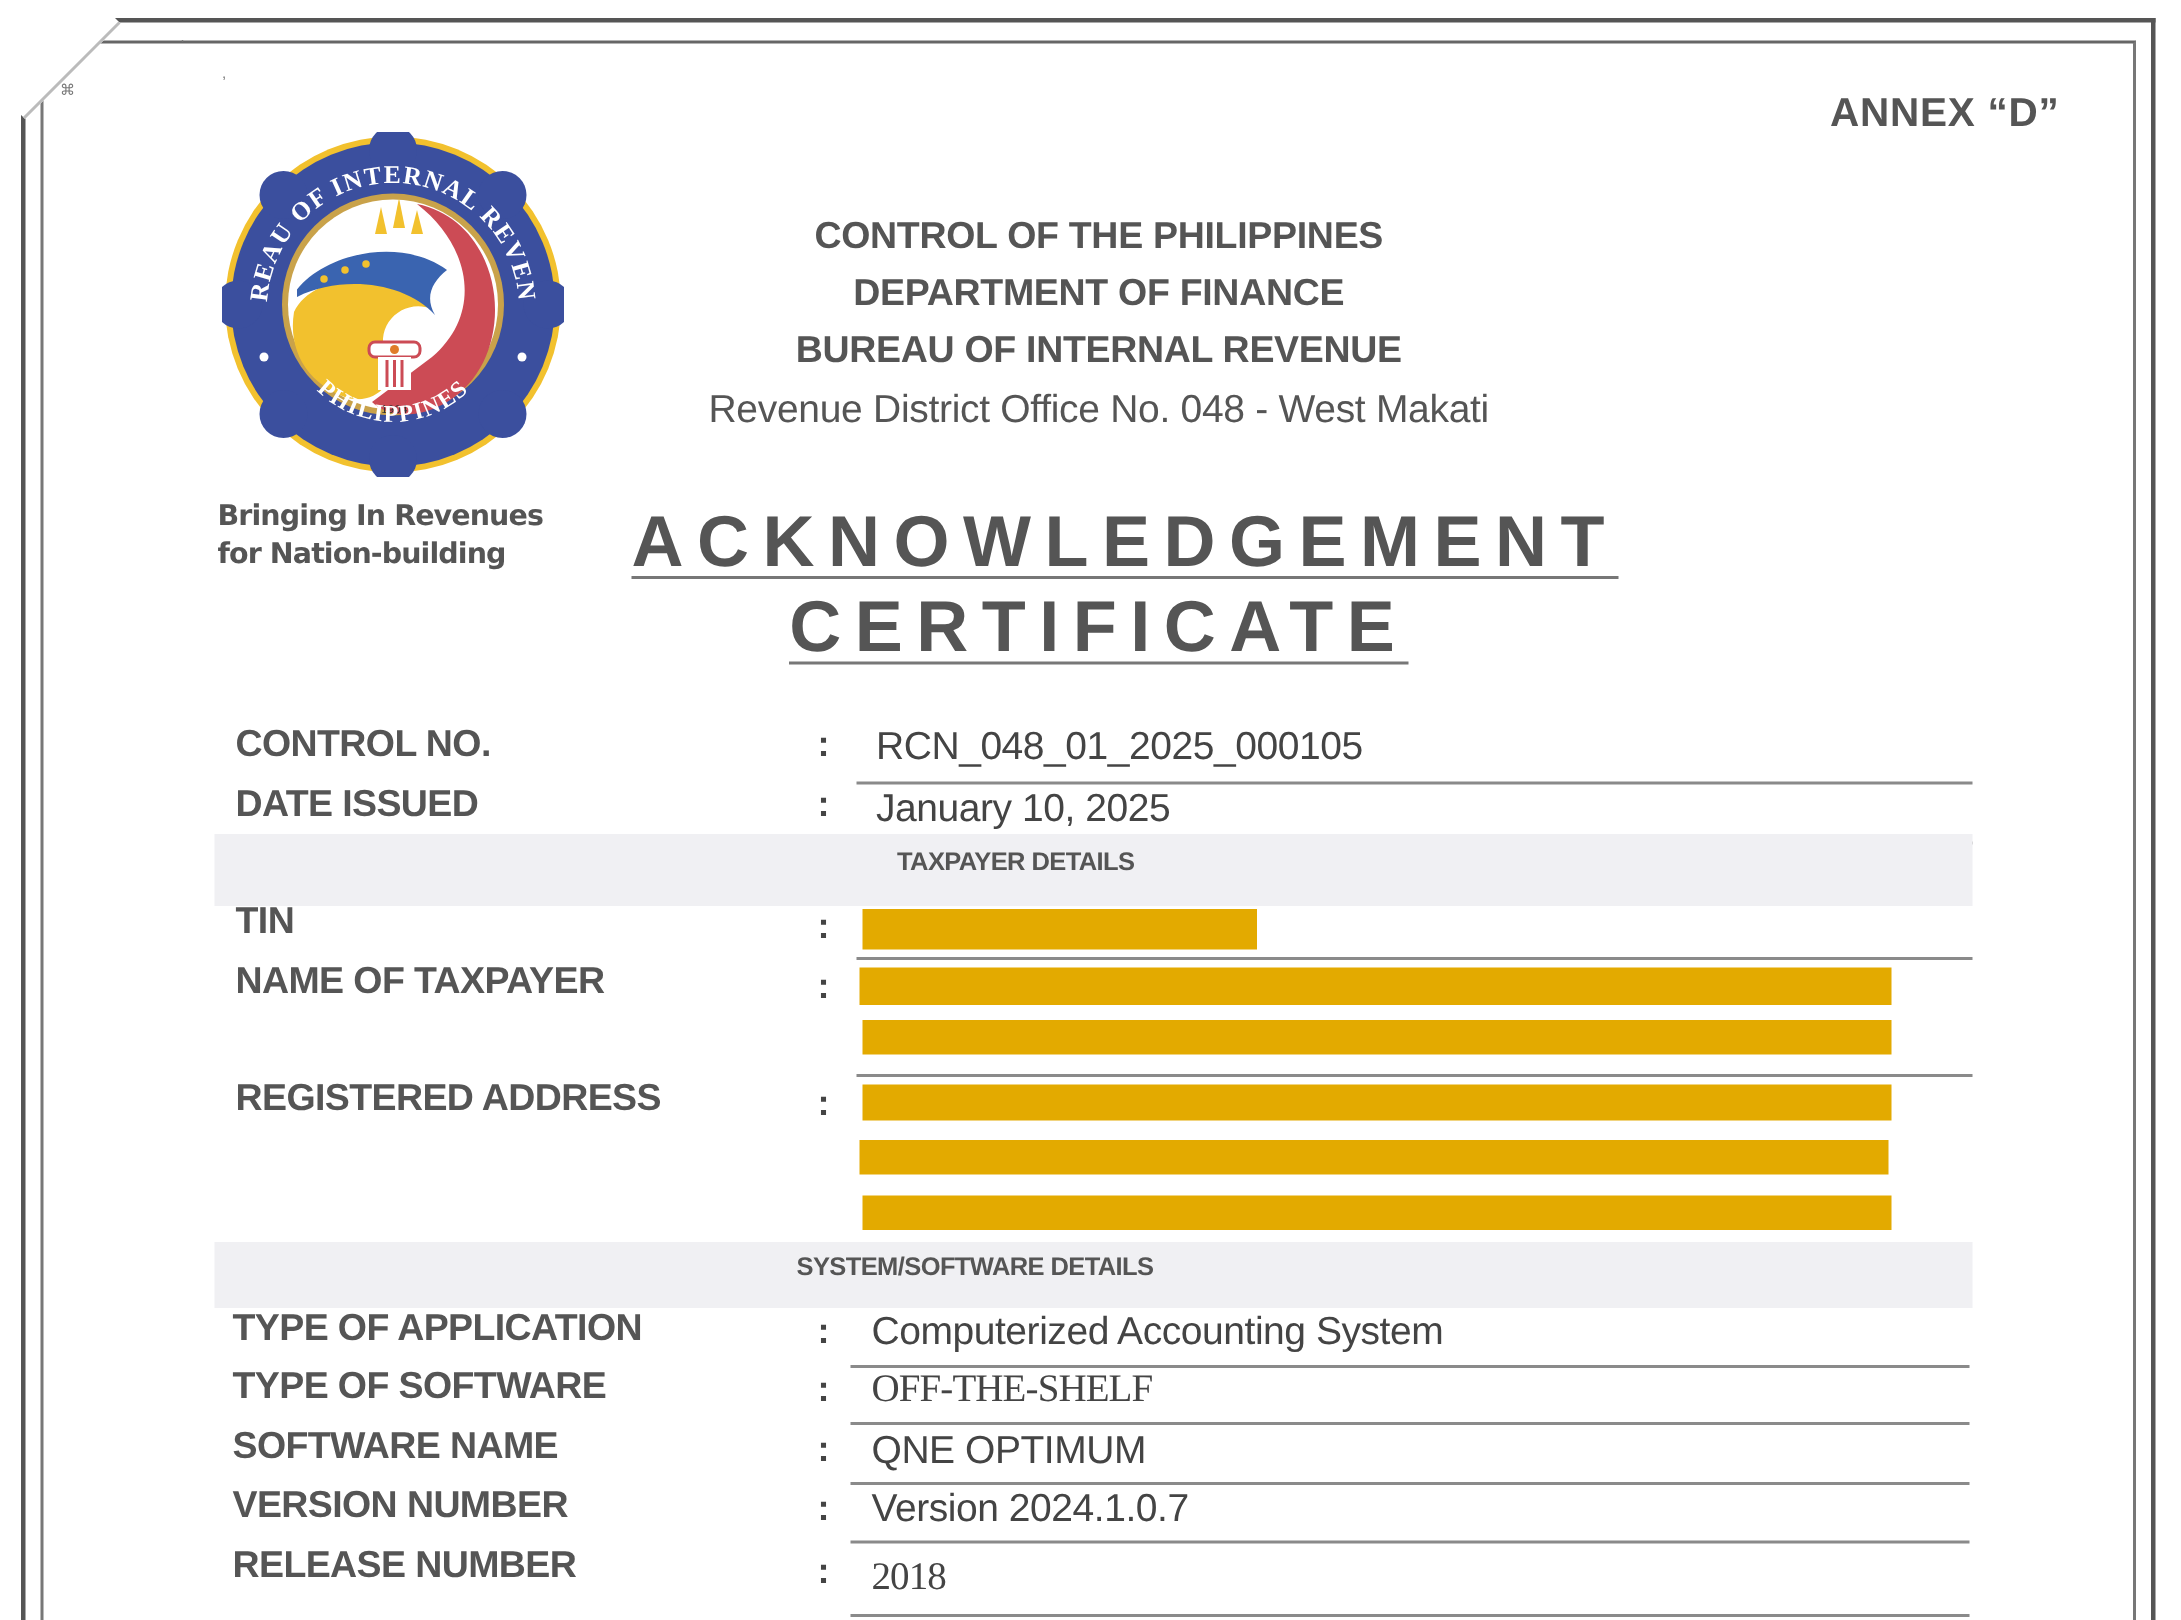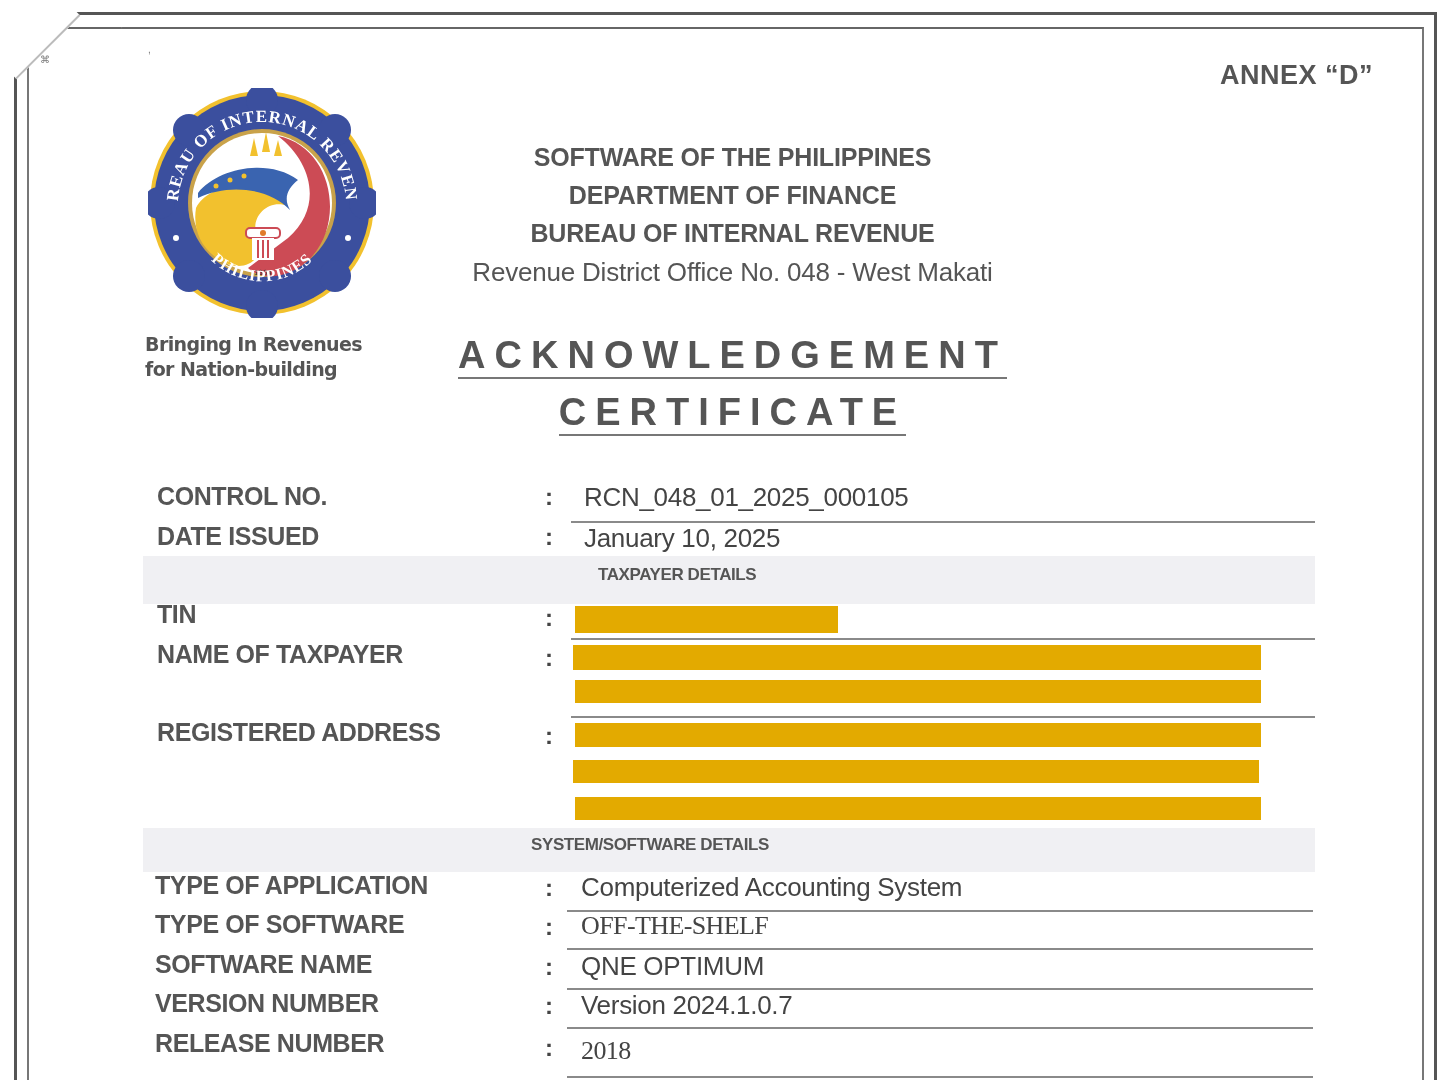--- a/index.html
+++ b/index.html
@@ -40,21 +40,21 @@
     }
     
     .header-block {
       left: 420px; top: 138px; width: 625px; text-align: center; color: #555;
     }
     .header-line { font-size: 25px; font-weight: bold; line-height: 38px; letter-spacing: -0.2px; }
     .header-sub { font-size: 26px; line-height: 40px; letter-spacing: -0.2px; }
 
     .title {
       left: 420px; width: 625px; text-align: center; color: #555;
-      font-weight: bold; font-size: 38px; letter-spacing: 9px;
+      font-weight: bold; font-size: 48px; letter-spacing: 9px;
     }
     .title span {
       display: inline-block; border-bottom: 2px solid #777; margin: 0 1px; line-height: 40px; padding-bottom: 2px;
     }
     .title1 { top: 334px; }
     .title2 { top: 391px; }
 
     
     .label {
       position: absolute; left: 157px; font-size: 25px; font-weight: bold; color: #555;
@@ -146,21 +146,21 @@
     <circle cx="28" cy="150" r="3" fill="#fff"></circle>
       <circle cx="200" cy="150" r="3" fill="#fff"></circle>
   </svg>
 </div>
 <div class="abs tagline">
   <div>Bringing In Revenues</div>
   <div>for Nation-building</div>
 </div>
 
 <div class="abs header-block">
-  <div class="header-line">SOFTWARE OF THE PHILIPPINES</div>
+  <div class="header-line">CONTROL OF THE PHILIPPINES</div>
   <div class="header-line">DEPARTMENT OF FINANCE</div>
   <div class="header-line">BUREAU OF INTERNAL REVENUE</div>
   <div class="header-sub">Revenue District Office No. 048 -  West Makati</div>
 </div>
 
 <div class="abs title title1">
   <span>ACKNOWLEDGEMENT</span>
 </div>
 <div class="abs title title2">
   <span>CERTIFICATE</span>

